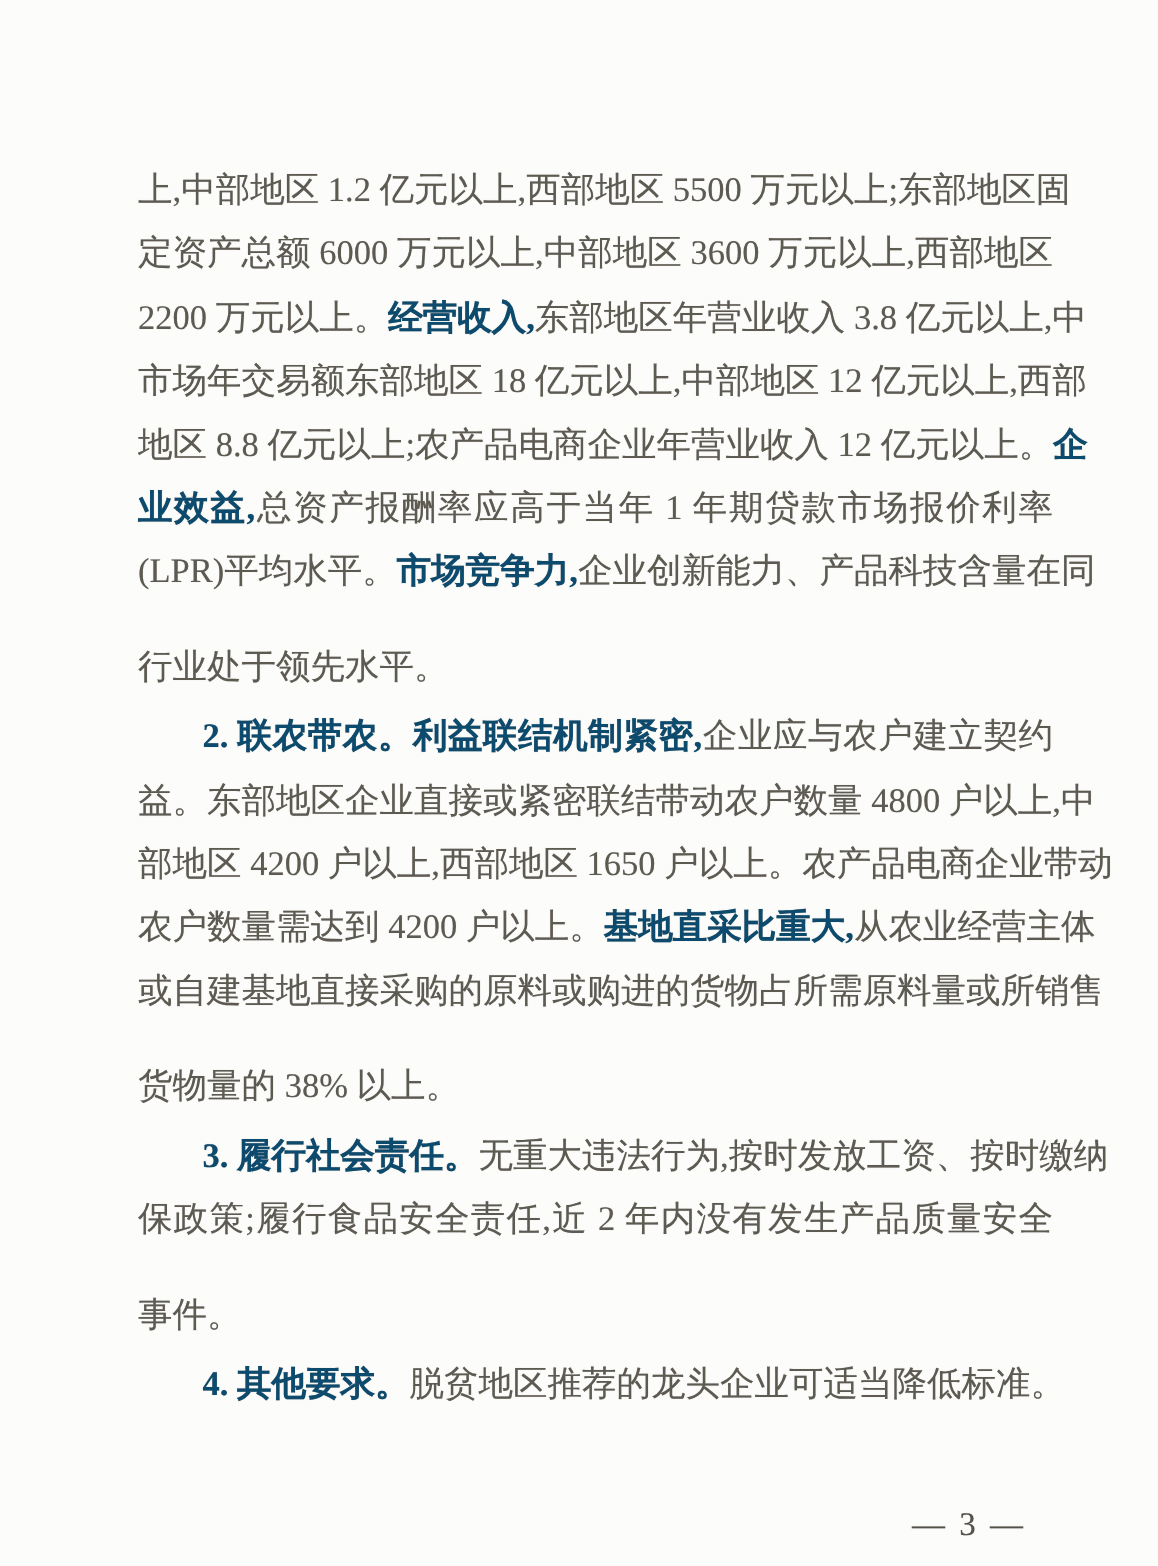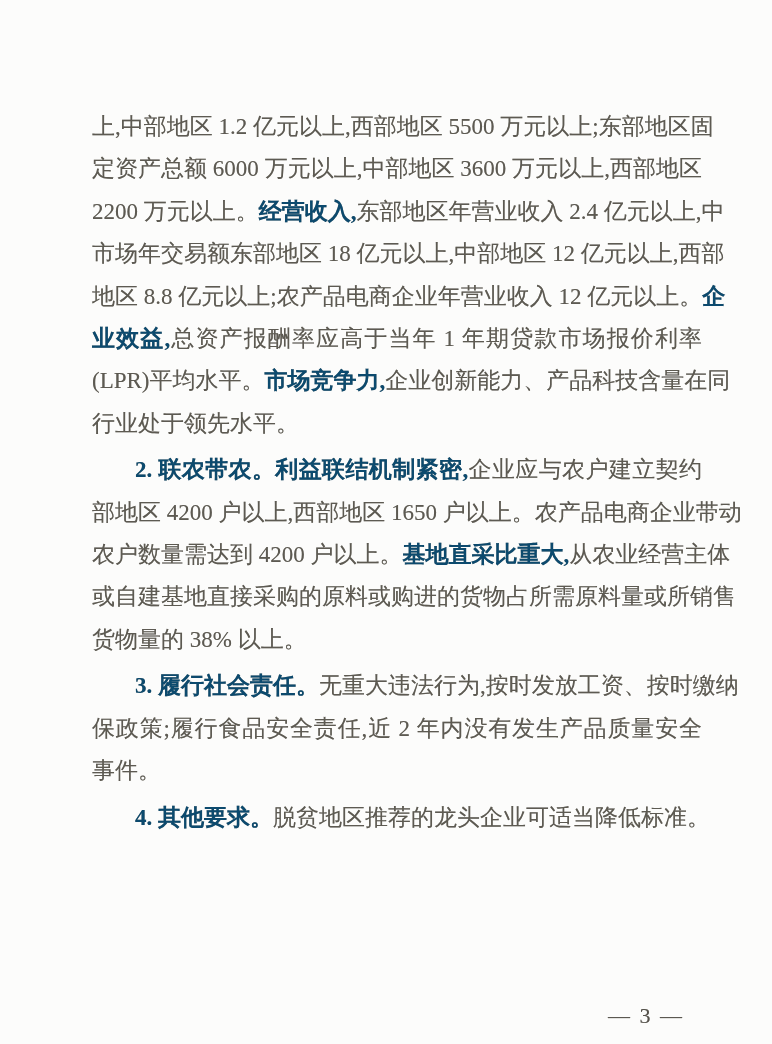--- a/index.html
+++ b/index.html
@@ -29,20 +29,21 @@
     line-height: 42.4px;
     text-align: justify;
     text-align-last: justify;
     white-space: nowrap;
     text-shadow: 0 0 0.5px rgba(93, 90, 82, 0.45);
     font-family: Liberation Serif, serif;
   }
   .line.last {
     text-align-last: left;
     text-shadow: 0 0 0.5px rgba(93, 90, 82, 0.45);
+    margin-top: 21px;
   }
   .line.indent { padding-left: 43px; }
   .run { font-weight: 400; }
   .run.bold {
     font-weight: 700;
     color: #0c4a6e;
     text-shadow: 0 0 0.5px rgba(60, 58, 51, 0.55);
   }
   .page-number {
     position: absolute;
@@ -56,29 +57,30 @@
   }
 </style>
 </head>
 <body>
 
 <div class="page">
   <div class="doc-body" id="doc-body">
       <div class="para">
         <div class="line"><span class="run">上,中部地区 1.2 亿元以上,西部地区 5500 万元以上;东部地区固</span></div>
         <div class="line"><span class="run">定资产总额 6000 万元以上,中部地区 3600 万元以上,西部地区</span></div>
-        <div class="line"><span class="run">2200 万元以上。</span><span class="run bold">经营收入,</span><span class="run">东部地区年营业收入 2.4 亿元以上,中</span></div>
+        <div class="line"><span class="run">2200 万元以上。</span><span class="run bold">经营收入,</span><span class="run">东部地区年营业收入 3.8 亿元以上,中</span></div>
         <div class="line"><span class="run">市场年交易额东部地区 18 亿元以上,中部地区 12 亿元以上,西部</span></div>
         <div class="line"><span class="run">地区 8.8 亿元以上;农产品电商企业年营业收入 12 亿元以上。</span><span class="run bold">企</span></div>
         <div class="line"><span class="run bold">业效益,</span><span class="run">总资产报酬率应高于当年 1 年期贷款市场报价利率</span></div>
         <div class="line"><span class="run">(LPR)平均水平。</span><span class="run bold">市场竞争力,</span><span class="run">企业创新能力、产品科技含量在同</span></div>
         <div class="line last"><span class="run">行业处于领先水平。</span></div>
       </div>
       <div class="para">
         <div class="line indent"><span class="run bold">2. 联农带农。利益联结机制紧密,</span><span class="run">企业应与农户建立契约</span></div>
+        <div class="line"><span class="run">益。东部地区企业直接或紧密联结带动农户数量 4800 户以上,中</span></div>
         <div class="line"><span class="run">部地区 4200 户以上,西部地区 1650 户以上。农产品电商企业带动</span></div>
         <div class="line"><span class="run">农户数量需达到 4200 户以上。</span><span class="run bold">基地直采比重大,</span><span class="run">从农业经营主体</span></div>
         <div class="line"><span class="run">或自建基地直接采购的原料或购进的货物占所需原料量或所销售</span></div>
         <div class="line last"><span class="run">货物量的 38% 以上。</span></div>
       </div>
       <div class="para">
         <div class="line indent"><span class="run bold">3. 履行社会责任。</span><span class="run">无重大违法行为,按时发放工资、按时缴纳</span></div>
         <div class="line"><span class="run">保政策;履行食品安全责任,近 2 年内没有发生产品质量安全</span></div>
         <div class="line last"><span class="run">事件。</span></div>
       </div>

